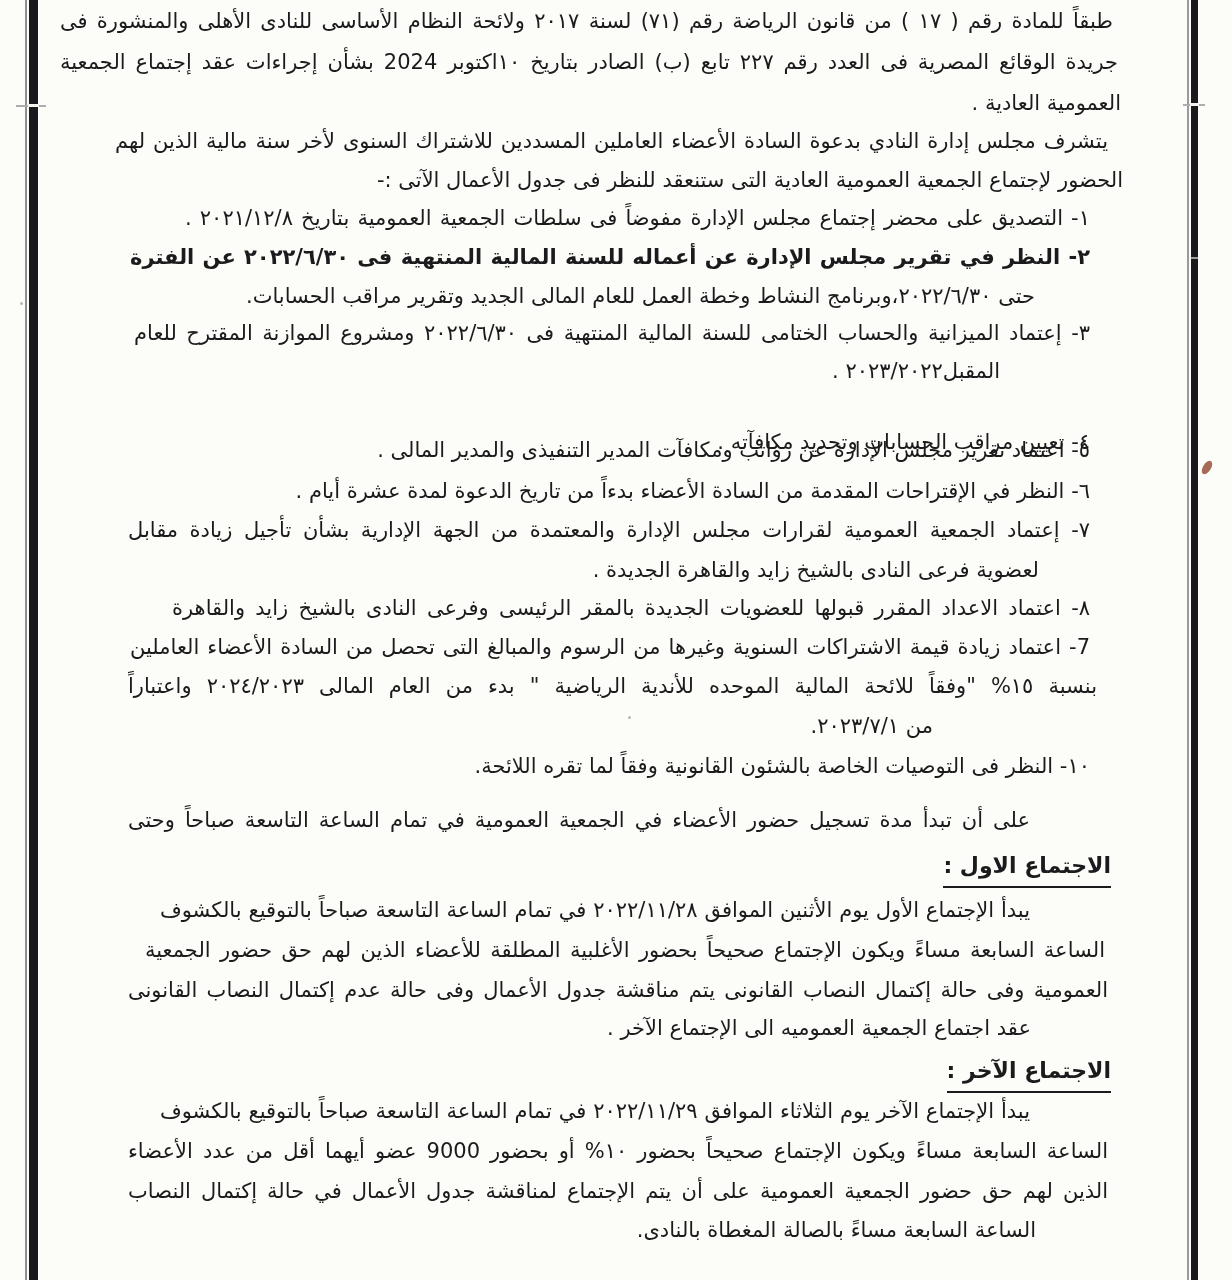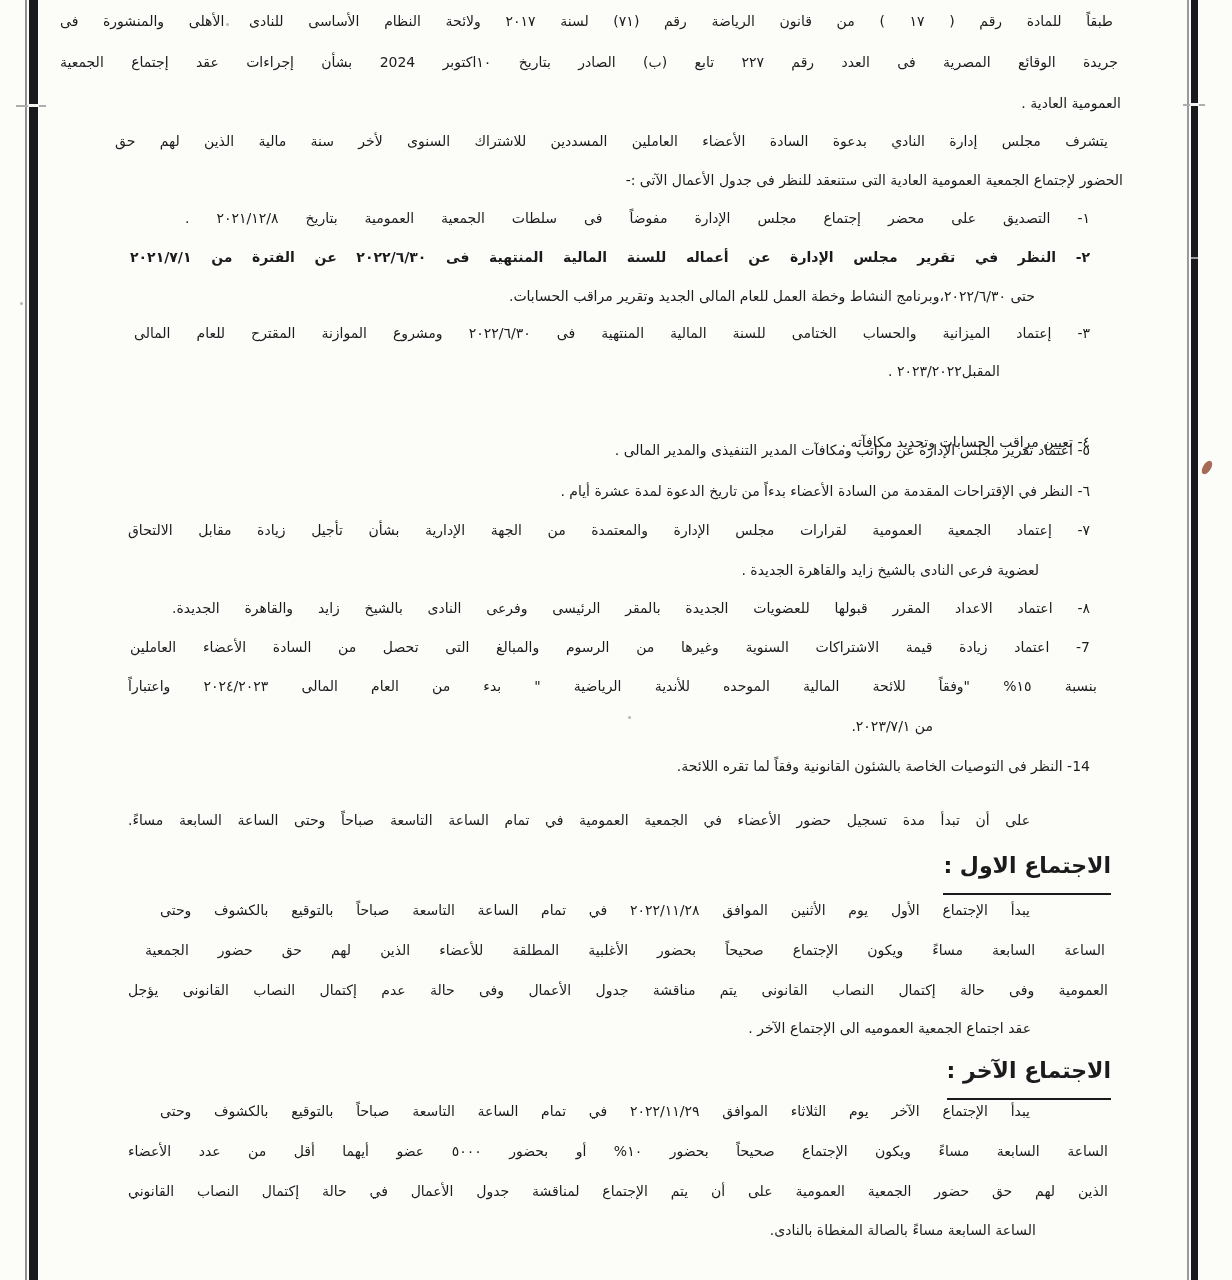--- a/index.html
+++ b/index.html
@@ -12,27 +12,27 @@
   .page{position:absolute;inset:0;direction:rtl;}
   
   .vline{position:absolute;top:0;bottom:0;}
   .thin-l{left:25px;width:2px;background:#8f8f8f;}
   .thick-l{left:29px;width:9px;background:#1a1a1e;}
   .thin-r{left:1187px;width:2px;background:#9a9a9a;}
   .thick-r{left:1191px;width:7px;background:#1a1a1e;}
   
   .line{
     position:absolute;
-    font-size:14px;line-height:31px;height:32px;
+    font-size:21px;line-height:31px;height:32px;
     white-space:nowrap;
     text-align:right;
   }
   .j{white-space:normal;text-align:justify;text-align-last:justify;overflow:hidden;}
   .heading{font-weight:700;font-size:22px;}
-  .heading .hd{border-bottom:2.5px solid #1b1b1d;padding-bottom:15px;}
+  .heading .hd{border-bottom:2.5px solid #1b1b1d;padding-bottom:8px;}
   
   .tick{position:absolute;height:2px;background:#adadad;}
   .bar-break{position:absolute;background:#f4f3ef;}
   .speck{
     position:absolute;left:1203px;top:460px;width:8px;height:15px;
     border-radius:50%;transform:rotate(32deg);opacity:.85;
   }
   .dot{position:absolute;width:3px;height:3px;border-radius:50%;background:#b9b7b2;}
 </style>
 </head>
@@ -78,21 +78,21 @@
 
   <div class="line j" style="top:515px;right:142px;left:128px;">٧- إعتماد الجمعية العمومية لقرارات مجلس الإدارة والمعتمدة من الجهة الإدارية بشأن تأجيل زيادة مقابل الالتحاق</div>
   <div class="line" style="top:555px;right:193px;">لعضوية فرعى النادى بالشيخ زايد والقاهرة الجديدة .</div>
 
   <div class="line j" style="top:593px;right:142px;left:172px;">٨- اعتماد الاعداد المقرر قبولها للعضويات الجديدة بالمقر الرئيسى وفرعى النادى بالشيخ زايد والقاهرة الجديدة.</div>
 
   <div class="line j" style="top:632px;right:142px;left:130px;">7- اعتماد زيادة قيمة الاشتراكات السنوية وغيرها من الرسوم والمبالغ التى تحصل من السادة الأعضاء العاملين</div>
   <div class="line j" style="top:671px;right:135px;left:128px;">بنسبة ١٥% "وفقاً للائحة المالية الموحده للأندية الرياضية " بدء من العام المالى ٢٠٢٤/٢٠٢٣ واعتباراً</div>
   <div class="line" style="top:711px;right:299px;margin-left:28px;">من ٢٠٢٣/٧/١.</div>
 
-  <div class="line" style="top:751px;right:142px;">14- النظر فى التوصيات الخاصة بالشئون القانونية وفقاً لما تقره اللائحة.</div>
+  <div class="line" style="top:751px;right:142px;">١٠- النظر فى التوصيات الخاصة بالشئون القانونية وفقاً لما تقره اللائحة.</div>
 
   <div class="line j" style="top:805px;right:202px;left:128px;">
     <span>على أن تبدأ مدة تسجيل حضور الأعضاء في الجمعية العمومية في تمام الساعة التاسعة صباحاً وحتى الساعة السابعة مساءً.</span>
   </div>
 
   <div class="line heading" style="top:850px;right:121px;">
     <span class="hd">الاجتماع الاول :</span>
   </div>
   <div class="line j" style="top:895px;right:202px;left:160px;">
     <span>يبدأ الإجتماع الأول يوم الأثنين الموافق ٢٠٢٢/١١/٢٨ في تمام الساعة التاسعة صباحاً بالتوقيع بالكشوف وحتى</span>
@@ -100,17 +100,17 @@
   <div class="line j" style="top:935px;right:127px;left:145px;">الساعة السابعة مساءً ويكون الإجتماع صحيحاً بحضور الأغلبية المطلقة للأعضاء الذين لهم حق حضور الجمعية</div>
   <div class="line j" style="top:975px;right:124px;left:128px;">العمومية وفى حالة إكتمال النصاب القانونى يتم مناقشة جدول الأعمال وفى حالة عدم إكتمال النصاب القانونى يؤجل</div>
   <div class="line" style="top:1013px;right:201px;">عقد اجتماع الجمعية العموميه الى الإجتماع الآخر .</div>
 
   <div class="line heading" style="top:1055px;right:121px;">
     <span class="hd">الاجتماع الآخر :</span>
   </div>
   <div class="line j" style="top:1096px;right:202px;left:160px;">
     <span>يبدأ الإجتماع الآخر يوم الثلاثاء الموافق ٢٠٢٢/١١/٢٩ في تمام الساعة التاسعة صباحاً بالتوقيع بالكشوف وحتى</span>
   </div>
-  <div class="line j" style="top:1136px;right:124px;left:128px;">الساعة السابعة مساءً ويكون الإجتماع صحيحاً بحضور ١٠% أو بحضور ٥٠٠٠ عضو أيهما أقل من عدد الأعضاء</div>
+  <div class="line j" style="top:1136px;right:124px;left:128px;">الساعة السابعة مساءً ويكون الإجتماع صحيحاً بحضور ١٠% أو بحضور 9000 عضو أيهما أقل من عدد الأعضاء</div>
   <div class="line j" style="top:1176px;right:124px;left:128px;">الذين لهم حق حضور الجمعية العمومية على أن يتم الإجتماع لمناقشة جدول الأعمال في حالة إكتمال النصاب القانوني</div>
   <div class="line" style="top:1215px;right:196px;">الساعة السابعة مساءً بالصالة المغطاة بالنادى.</div>
 
 </div>
 
 </body></html>

